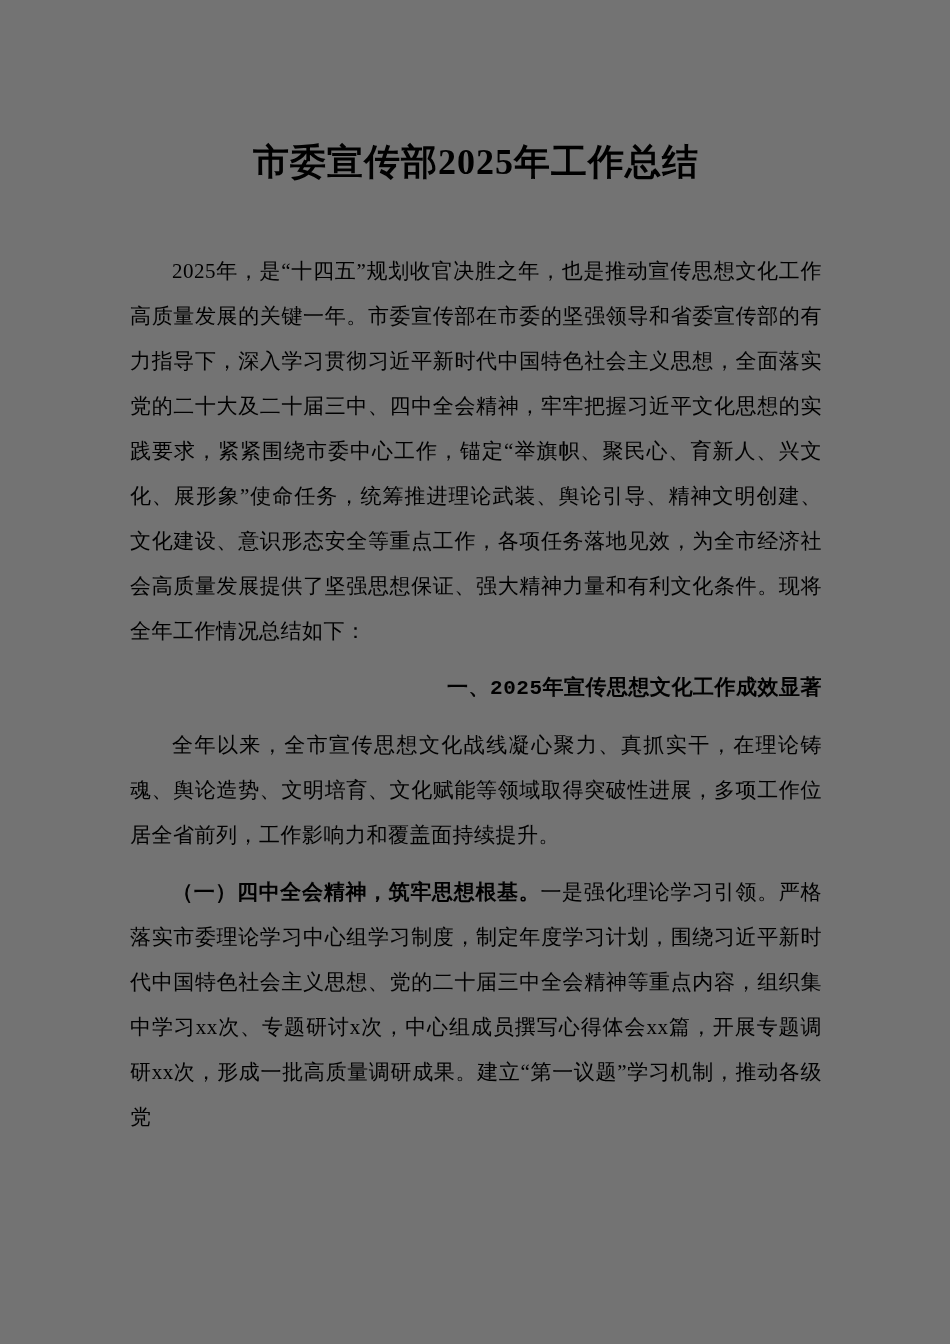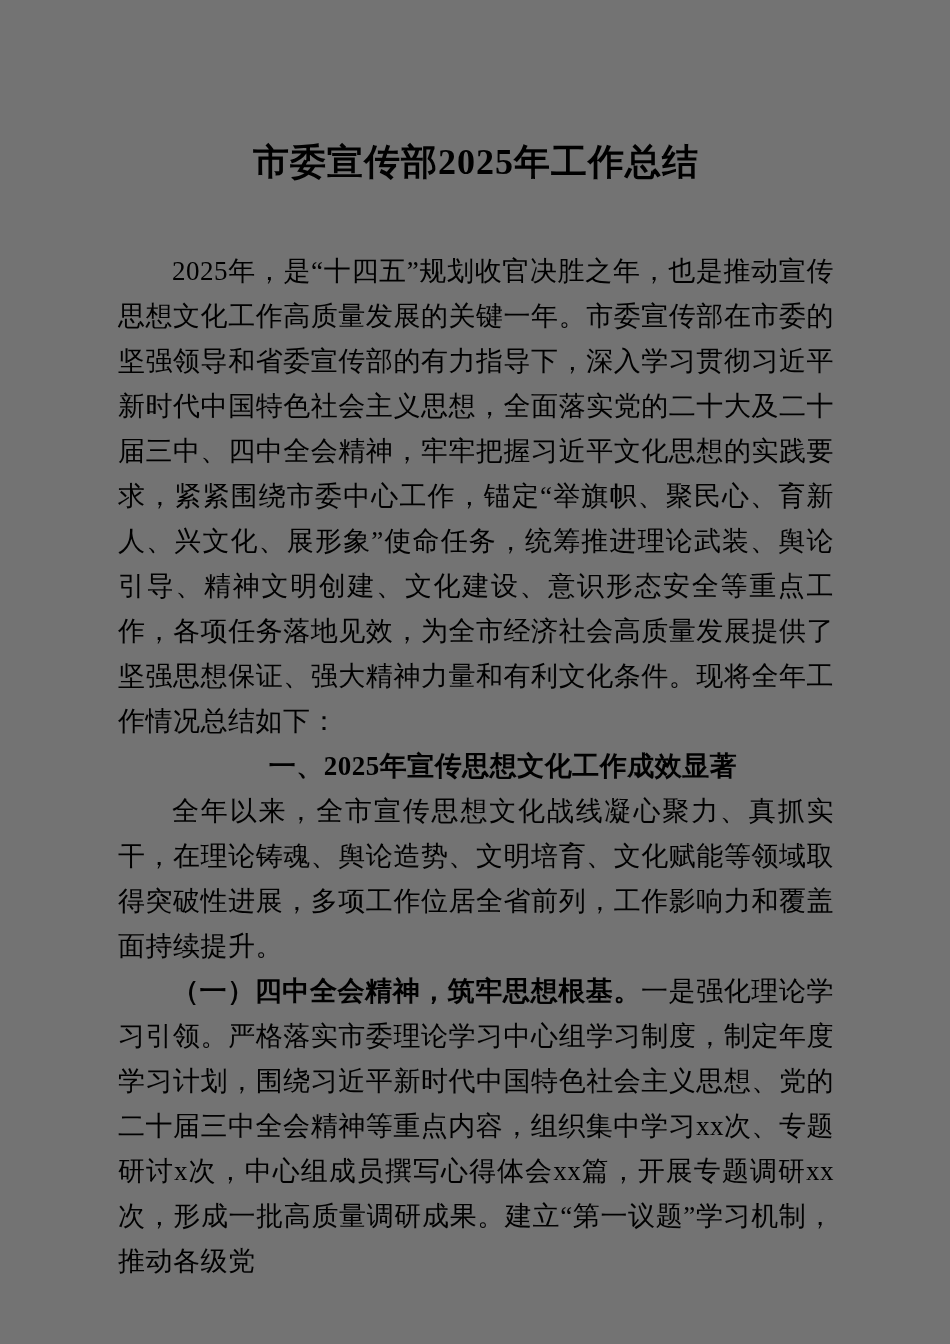--- a/index.html
+++ b/index.html
@@ -21,32 +21,32 @@
   }
   .doc-title {
     margin: 0 0 62px 0;
     text-align: center;
     font-size: 36px;
     font-weight: bold;
     letter-spacing: 1px;
     font-family: "Liberation Serif", "DejaVu Serif", serif;
   }
   .para {
-    margin: 0;
-    font-size: 27px;
+    margin: 12px;
+    font-size: 21px;
     line-height: 45px;
     text-align: justify;
     text-indent: 2em;
     letter-spacing: 0.5px;
     word-break: break-all;
   }
   .para.heading {
-    font-family: Liberation Serif, serif;
+    font-family: Liberation Mono, monospace;
     font-weight: bold;
-    text-align: center;
+    text-align: right;
   }
   .lead {
     font-weight: bold;
   }
 </style>
 </head>
 <body>
 
 <div class="page">
   <h1 class="doc-title">市委宣传部2025年工作总结</h1>

